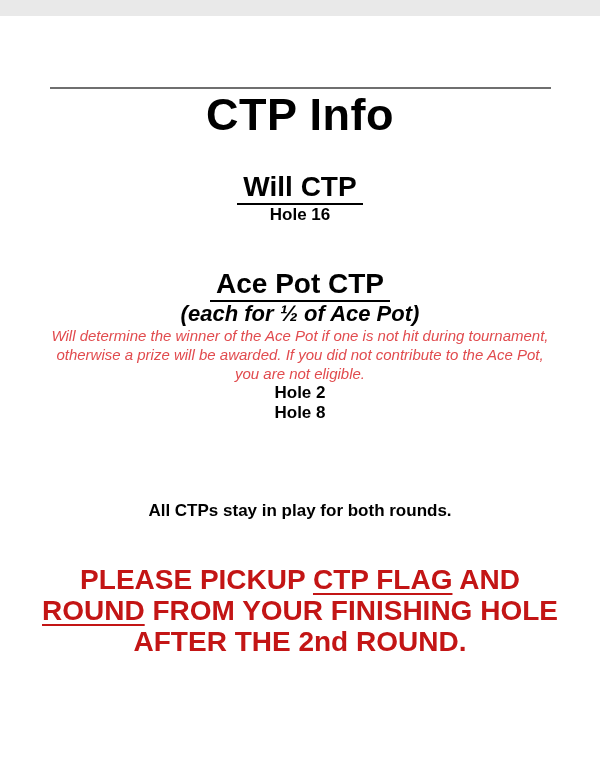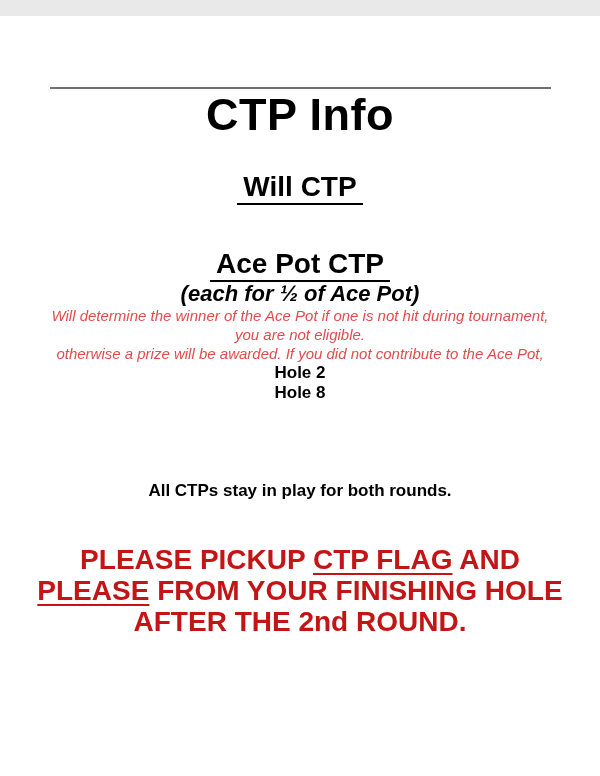--- a/index.html
+++ b/index.html
@@ -81,37 +81,38 @@
 <div class="page">
 
   <div class="rule"></div>
 
   <h1 class="title">CTP Info</h1>
 
   <div class="section-cash">
     <div class="section-heading">
       <span class="u-wrap">Will CTP</span>
     </div>
+    <div class="hole-line">Hole 16</div>
   </div>
 
   <div class="section-ace">
     <div class="section-heading">
       <span class="u-wrap">Ace Pot CTP</span>
     </div>
     <div class="subheading">(each for ½ of Ace Pot)</div>
     <div class="note">
       <div>Will determine the winner of the Ace Pot if one is not hit during tournament,</div>
+      <div>otherwise a prize will be awarded. If you did not contribute to the Ace Pot,</div>
       <div>you are not eligible.</div>
-      <div>otherwise a prize will be awarded. If you did not contribute to the Ace Pot,</div>
     </div>
     <div class="hole-line">Hole 2</div>
     <div class="hole-line">Hole 8</div>
   </div>
 
   <div class="rounds-note">All CTPs stay in play for both rounds.</div>
 
   <div class="warning">
     <div><span>PLEASE PICKUP </span><span class="u">CTP FLAG</span><span> AND</span></div>
-    <div><span class="u">PLEASE</span><span> FROM YOUR FINISHING HOLE</span></div>
+    <div><span class="u">ROUND</span><span> FROM YOUR FINISHING HOLE</span></div>
     <div><span>AFTER THE 2nd ROUND.</span></div>
   </div>
 
 </div>
 
 </body></html>

